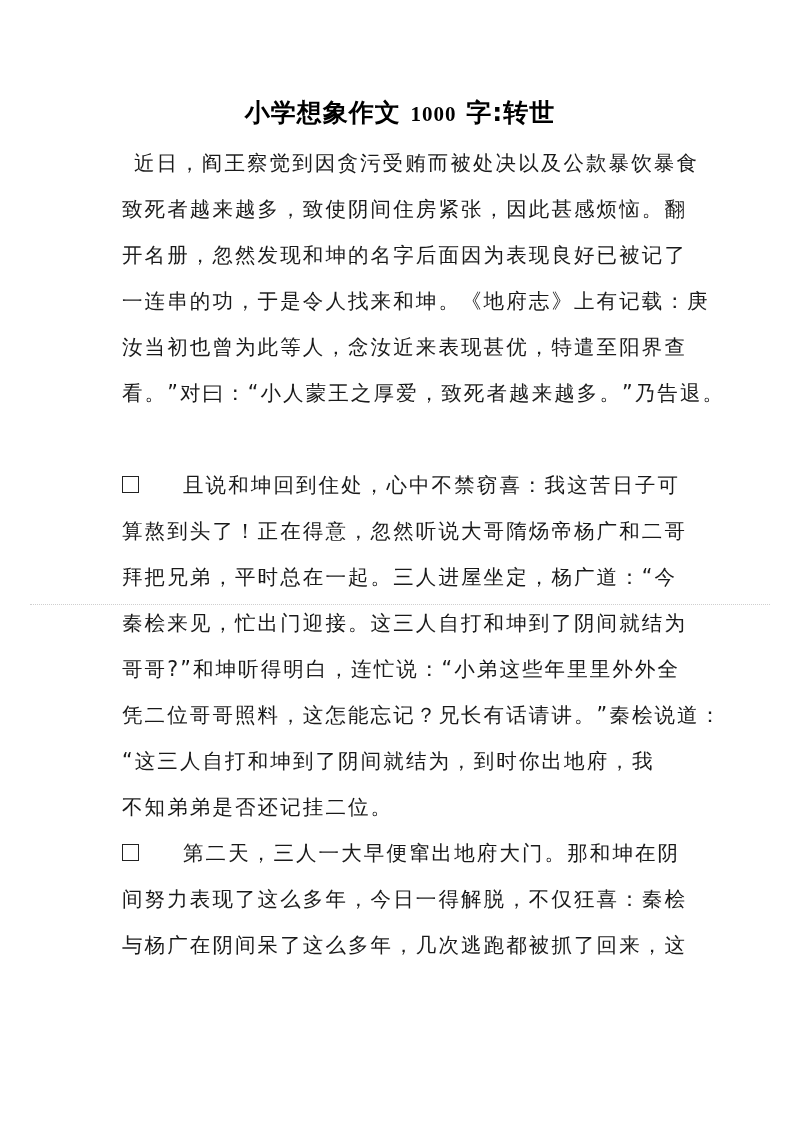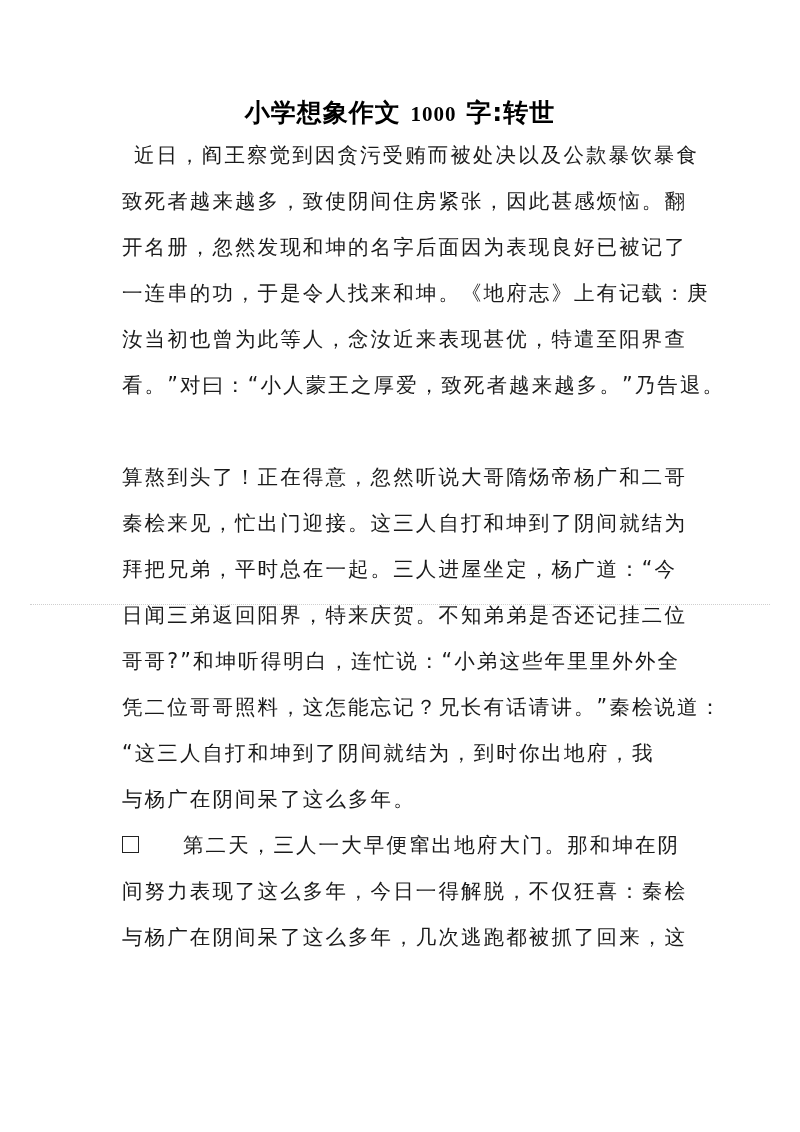--- a/index.html
+++ b/index.html
@@ -34,21 +34,21 @@
       color: #000;
     }
     .title .num {
       font-family: "Liberation Serif", "DejaVu Serif", serif;
       font-weight: bold;
       font-size: 21px;
     }
     .body-text {
       position: absolute;
       left: 122px;
-      top: 132px;
+      top: 140px;
       width: 560px;
     }
     .line {
       height: 46px;
       line-height: 46px;
       font-size: 20.5px;
       letter-spacing: 2.1px;
       white-space: nowrap;
       font-family: "DejaVu Sans", "Liberation Sans", sans-serif;
       font-weight: normal;
@@ -87,28 +87,28 @@
 
     <div class="line indent-small">近日，阎王察觉到因贪污受贿而被处决以及公款暴饮暴食</div>
     <div class="line">致死者越来越多，致使阴间住房紧张，因此甚感烦恼。翻</div>
     <div class="line">开名册，忽然发现和坤的名字后面因为表现良好已被记了</div>
     <div class="line">一连串的功，于是令人找来和坤。《地府志》上有记载：庚</div>
     <div class="line">汝当初也曾为此等人，念汝近来表现甚优，特遣至阳界查</div>
     <div class="line">看。”对曰：“小人蒙王之厚爱，致死者越来越多。”乃告退。</div>
 
     <div class="line blank"></div>
 
+    <div class="line"><span class="checkbox"></span><span>且说和坤回到住处，心中不禁窃喜：我这苦日子可</span></div>
     <div class="line">算熬到头了！正在得意，忽然听说大哥隋炀帝杨广和二哥</div>
+    <div class="line">拜把兄弟，平时总在一起。三人进屋坐定，杨广道：“今</div>
     <div class="line">秦桧来见，忙出门迎接。这三人自打和坤到了阴间就结为</div>
-    <div class="line">拜把兄弟，平时总在一起。三人进屋坐定，杨广道：“今</div>
-    <div class="line">日闻三弟返回阳界，特来庆贺。不知弟弟是否还记挂二位</div>
     <div class="line">哥哥?”和坤听得明白，连忙说：“小弟这些年里里外外全</div>
     <div class="line">凭二位哥哥照料，这怎能忘记？兄长有话请讲。”秦桧说道：</div>
     <div class="line">“这三人自打和坤到了阴间就结为，到时你出地府，我</div>
-    <div class="line">与杨广在阴间呆了这么多年。</div>
+    <div class="line">不知弟弟是否还记挂二位。</div>
 
     <div class="line"><span class="checkbox"></span><span>第二天，三人一大早便窜出地府大门。那和坤在阴</span></div>
     <div class="line">间努力表现了这么多年，今日一得解脱，不仅狂喜：秦桧</div>
     <div class="line">与杨广在阴间呆了这么多年，几次逃跑都被抓了回来，这</div>
 
   </div>
 
   <div class="dotted-rule"></div>
 
 </div>

